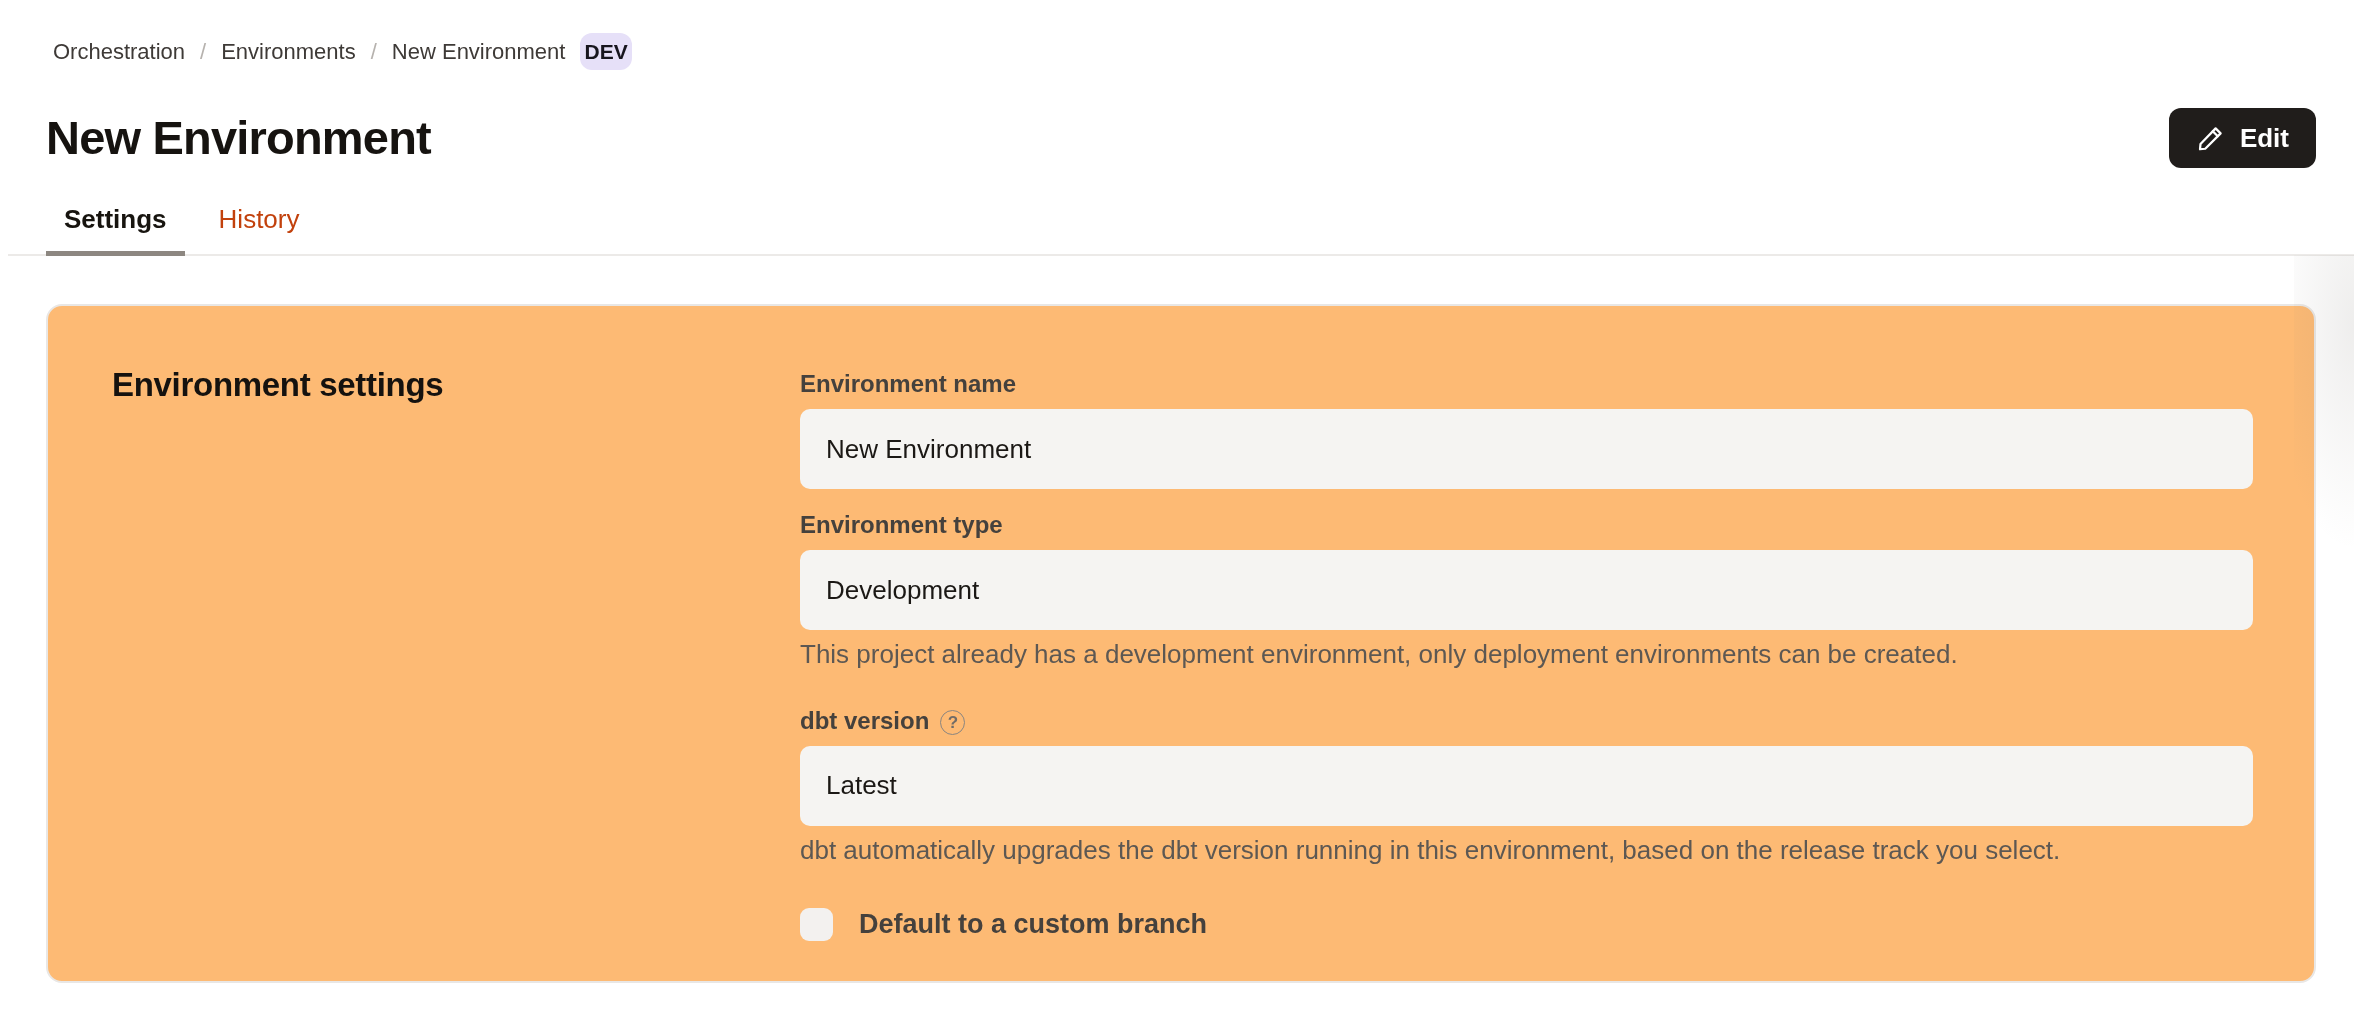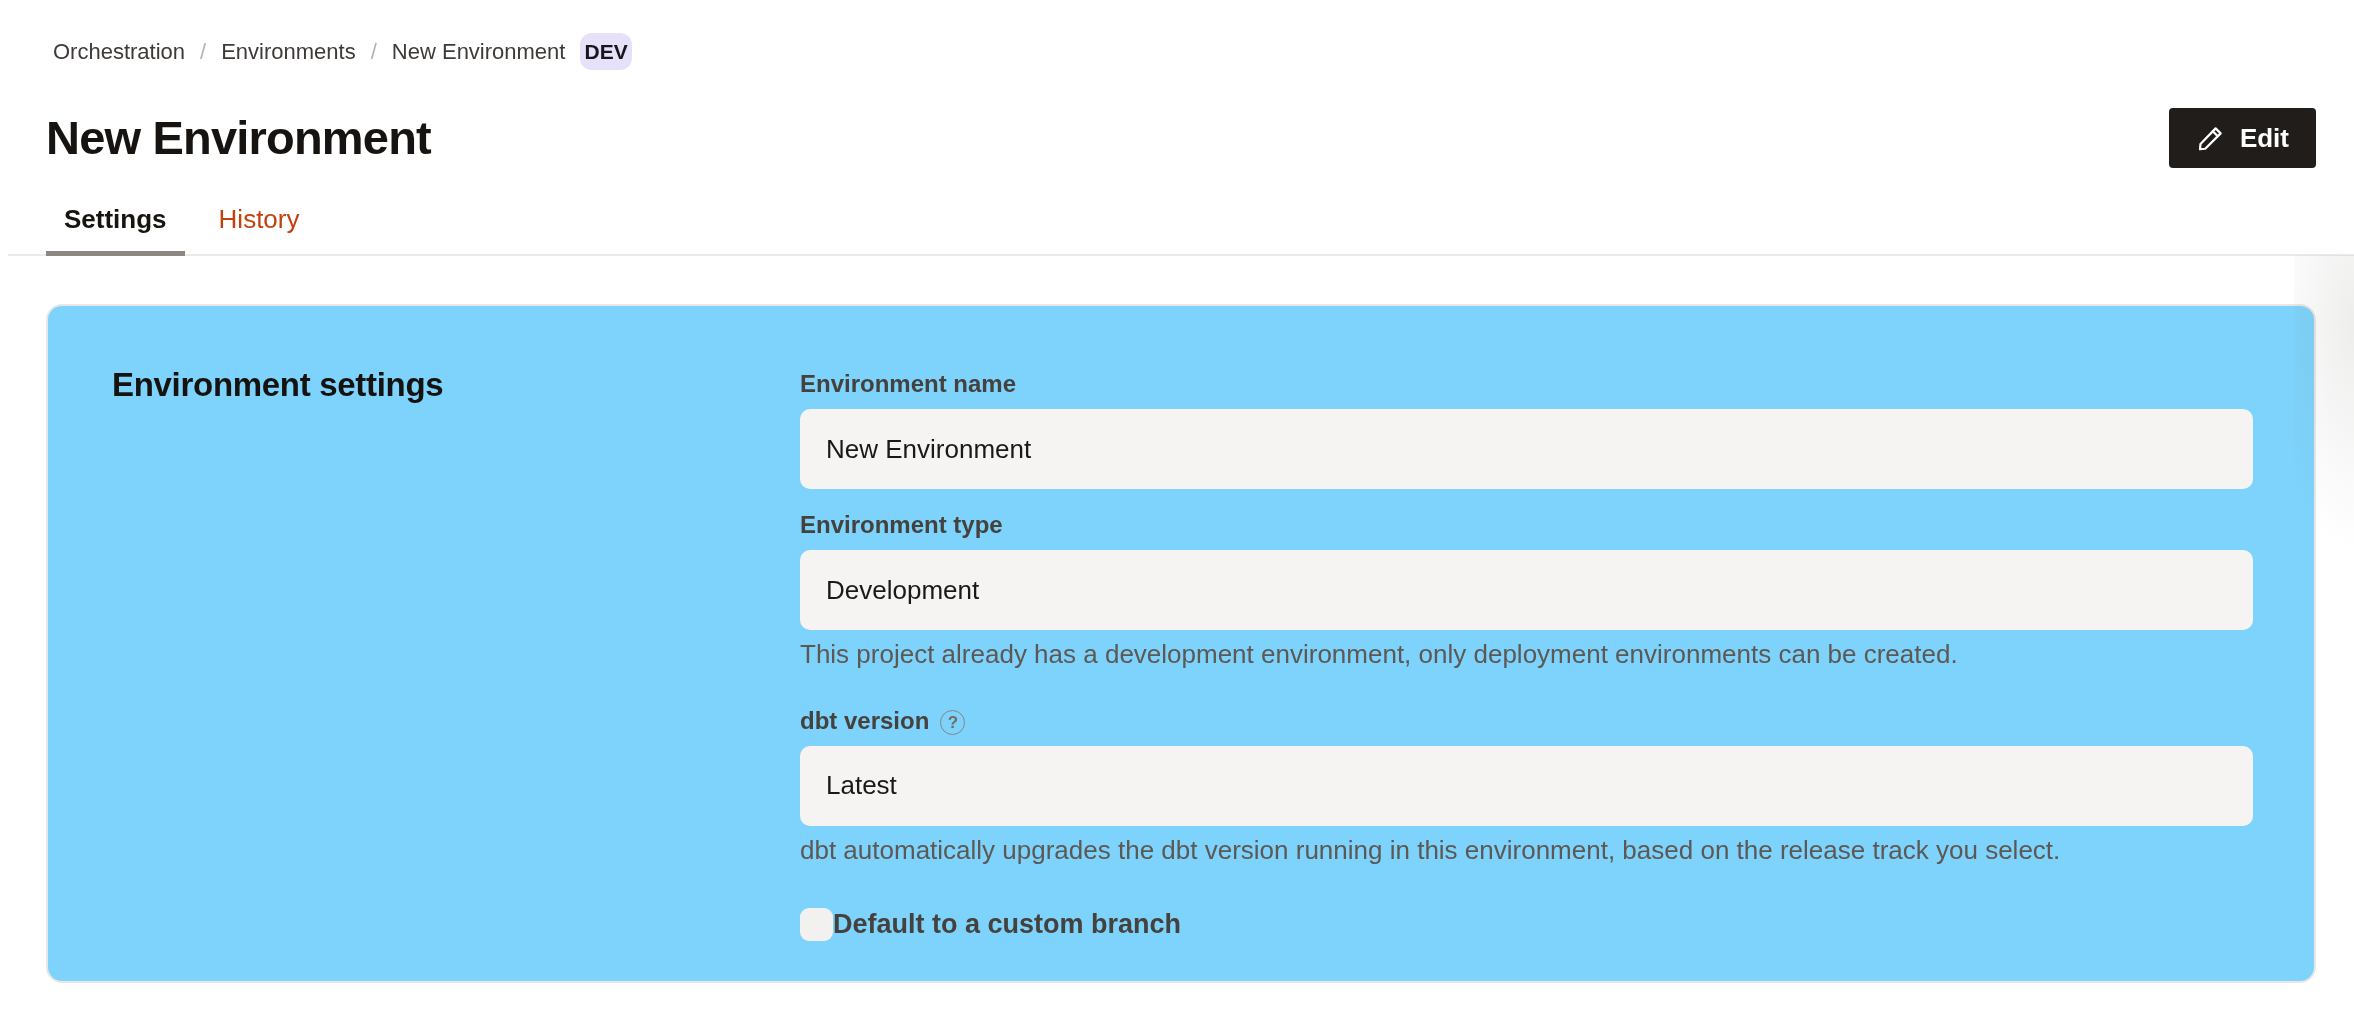--- a/index.html
+++ b/index.html
@@ -23,21 +23,21 @@
     font-size: 21px; font-weight: 700;
     padding: 8px 4px; border-radius: 12px; line-height: 1;
   }
 
   
   .header-row { display: flex; justify-content: space-between; align-items: center; margin-top: 38px; }
   .page-title { font-size: 47px; font-weight: 700; letter-spacing: -0.8px; color: #161310; line-height: 1.15; }
   .edit-btn {
     display: flex; align-items: center; gap: 14px;
     background: #201d1b; color: #ffffff;
-    border: none; border-radius: 4px;
+    border: none; border-radius: 12px;
     height: 60px; padding: 0 27px;
     font-size: 26px; font-weight: 600;
     font-family: inherit; cursor: pointer;
   }
 
   
   .tabs-wrap { margin: 36px -38px 16px -38px; padding: 0 38px; border-bottom: 2px solid #eceae8; display: flex; }
   .tab { padding: 0 18px 19px 18px; font-size: 26px; color: #c2410c; position: relative; cursor: pointer; }
   .tab + .tab { margin-left: 16px; }
   .tab.active { font-weight: 600; color: #17140f; }
@@ -49,21 +49,21 @@
   
   .corner-glow {
     position: absolute; top: 255px; right: 0; width: 60px; height: 470px;
     background: radial-gradient(ellipse 120px 320px at 100% 15%, rgba(125,120,114,0.13), rgba(125,120,114,0) 70%);
     pointer-events: none;
   }
 
   
   .card {
     margin-top: 48px; height: 679px;
-    background: #7dd3fc;
+    background: #fdba74;
     border: 2px solid #e9e7e5; border-radius: 16px;
     display: flex;
     padding: 52px 61px 0 64px;
   }
   .card-heading { font-size: 33px; font-weight: 600; color: #15120f; width: 688px; flex-shrink: 0; padding-top: 8px; letter-spacing: -0.3px; }
   .form-col { flex: 1; padding-top: 12px; }
 
   .field { margin-top: 22px; }
   .field:first-child { margin-top: 0; }
   .field.spaced { margin-top: 37px; }
@@ -78,21 +78,21 @@
     line-height: 1; cursor: pointer;
   }
   .text-input {
     display: block; width: 100%; height: 80px;
     background: #f5f4f2; border: none; border-radius: 10px;
     font-size: 26px; color: #1b1815; padding: 0 26px;
     font-family: inherit; outline: none;
   }
   .helper-text { font-size: 26px; color: #5d5853; margin-top: 10px; line-height: 1.15; }
 
-  .checkbox-row { display: flex; align-items: center; margin-top: 42px; }
+  .checkbox-row { display: flex; align-items: center; gap: 26px; margin-top: 42px; }
   .checkbox { width: 33px; height: 33px; background: #f3f1ef; border-radius: 9px; cursor: pointer; flex-shrink: 0; }
   .checkbox-label { font-size: 27px; font-weight: 600; color: #45413d; cursor: pointer; }
 </style>
 </head>
 <body>
 
 <div class="content">
 
   <nav class="breadcrumb">
     <span class="crumb">Orchestration</span>

